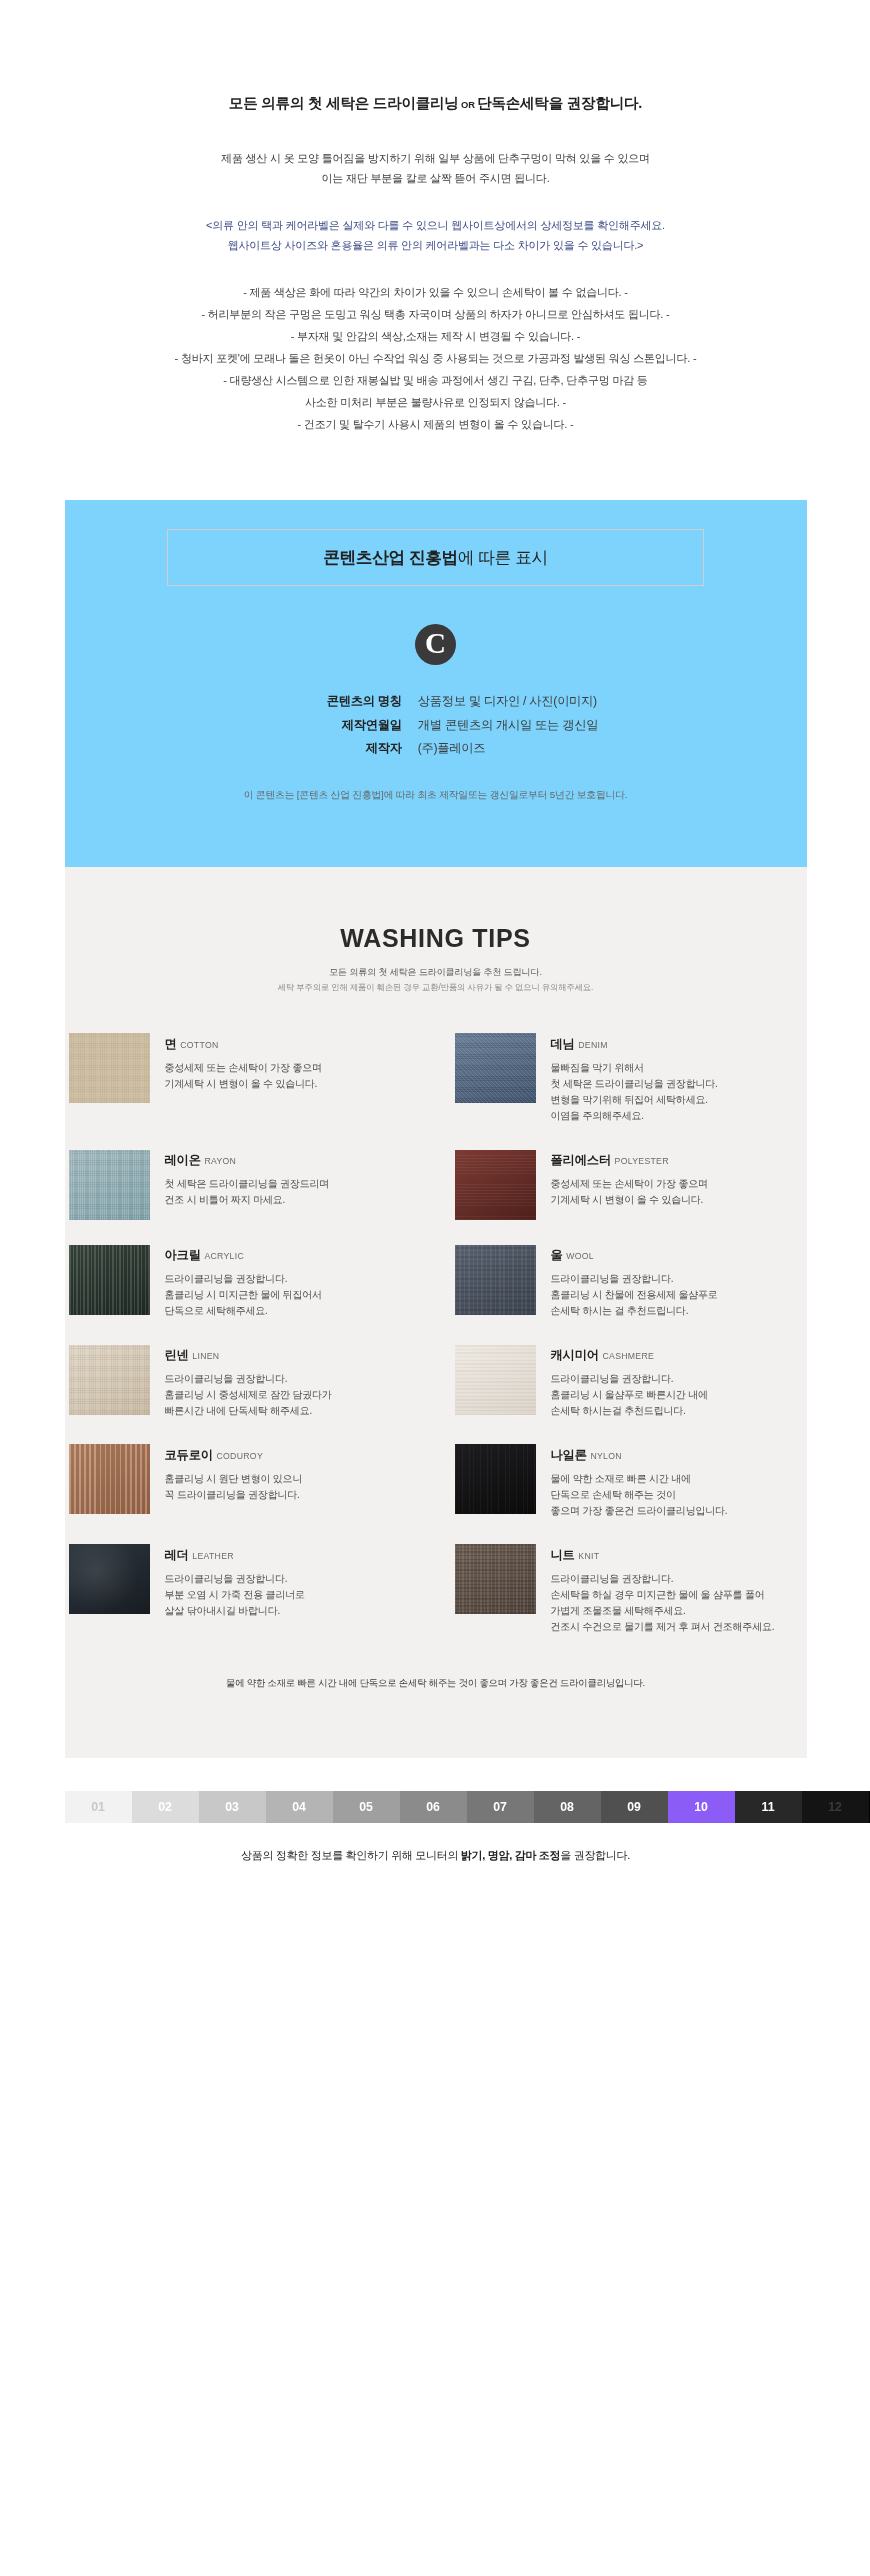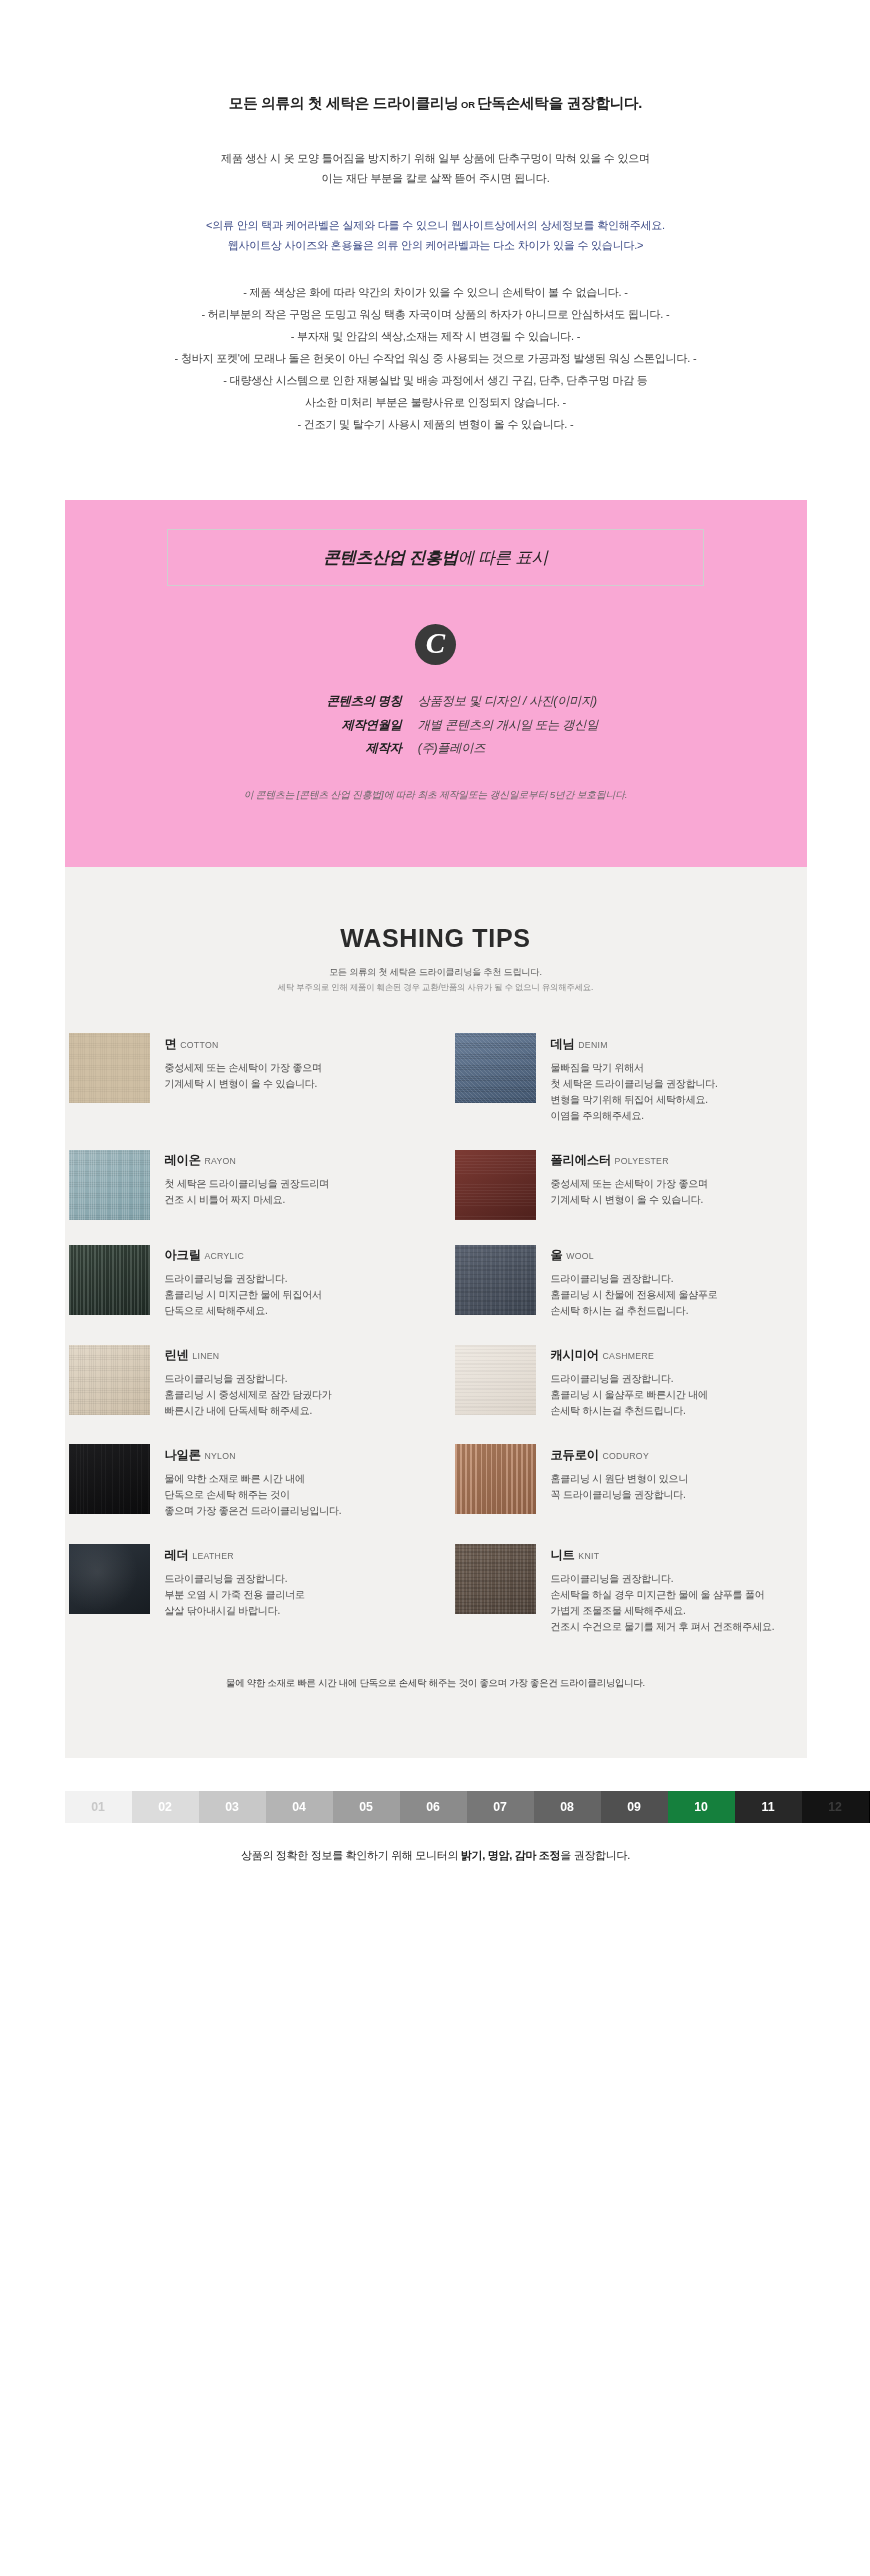--- a/index.html
+++ b/index.html
@@ -39,22 +39,21 @@
     font-size:11px;
     line-height:2.0;
     color:#3d3d3d;
     letter-spacing:-0.2px;
   }
 
   
   .contents-law {
     padding:29px 0 65px 0;
     text-align:center;
-    background:#f9a8d4;
-    font-style:italic;
+    background:#7dd3fc;
   }
   .law-title-box {
     width:537px;
     margin:0 auto 38px auto;
     border:0.7px solid #cfcfcf;
     padding:16px 0;
     font-size:16.7px;
     color:#222;
     letter-spacing:-0.4px;
   }
@@ -399,45 +398,45 @@
           </div>
           <div class="fabric-desc" style="white-space:pre-line">드라이클리닝을 권장합니다.
 홈클리닝 시 울샴푸로 빠른시간 내에
 손세탁 하시는걸 추천드립니다.</div>
         </div>
       </div>
 
       <div class="fabric">
         <div class="swatch">
           <div class="tex" style="background:
+            repeating-linear-gradient(90deg,rgba(255,255,255,.18) 0 1.5px,rgba(0,0,0,.14) 1.5px 5.1px),
+            linear-gradient(150deg,#c08a68,#a26d4e);"></div>
+        </div>
+        <div class="fabric-info">
+          <div class="fabric-name">
+            <span>코듀로이</span><span class="en">CODUROY</span>
+          </div>
+          <div class="fabric-desc" style="white-space:pre-line">홈클리닝 시 원단 변형이 있으니
+꼭 드라이클리닝을 권장합니다.</div>
+        </div>
+      </div>
+
+      <div class="fabric">
+        <div class="swatch">
+          <div class="tex" style="background:
             repeating-linear-gradient(90deg,rgba(255,255,255,.04) 0 0.7px,transparent 0.7px 3.6px),
             linear-gradient(160deg,#1d1d1f,#0b0b0c);"></div>
         </div>
         <div class="fabric-info">
           <div class="fabric-name">
             <span>나일론</span><span class="en">NYLON</span>
           </div>
           <div class="fabric-desc" style="white-space:pre-line">물에 약한 소재로 빠른 시간 내에
 단독으로 손세탁 해주는 것이
 좋으며 가장 좋은건 드라이클리닝입니다.</div>
-        </div>
-      </div>
-
-      <div class="fabric">
-        <div class="swatch">
-          <div class="tex" style="background:
-            repeating-linear-gradient(90deg,rgba(255,255,255,.18) 0 1.5px,rgba(0,0,0,.14) 1.5px 5.1px),
-            linear-gradient(150deg,#c08a68,#a26d4e);"></div>
-        </div>
-        <div class="fabric-info">
-          <div class="fabric-name">
-            <span>코듀로이</span><span class="en">CODUROY</span>
-          </div>
-          <div class="fabric-desc" style="white-space:pre-line">홈클리닝 시 원단 변형이 있으니
-꼭 드라이클리닝을 권장합니다.</div>
         </div>
       </div>
 
       <div class="fabric">
         <div class="swatch">
           <div class="tex" style="background:
             radial-gradient(circle at 35% 40%,rgba(255,255,255,.10),transparent 60%),
             linear-gradient(150deg,#2f3740,#171c21);"></div>
         </div>
         <div class="fabric-info">
@@ -476,21 +475,21 @@
     <div class="gamma-bar">
       <div class="gamma-cell" style="background:#f2f2f2;color:#c8c8c8">01</div>
       <div class="gamma-cell" style="background:#dcdcdc;color:#ffffff">02</div>
       <div class="gamma-cell" style="background:#c8c8c8;color:#ffffff">03</div>
       <div class="gamma-cell" style="background:#b4b4b4;color:#ffffff">04</div>
       <div class="gamma-cell" style="background:#9f9f9f;color:#ffffff">05</div>
       <div class="gamma-cell" style="background:#8b8b8b;color:#ffffff">06</div>
       <div class="gamma-cell" style="background:#777777;color:#ffffff">07</div>
       <div class="gamma-cell" style="background:#646464;color:#ffffff">08</div>
       <div class="gamma-cell" style="background:#505050;color:#ffffff">09</div>
-      <div class="gamma-cell" style="background:#15803d;color:#ffffff">10</div>
+      <div class="gamma-cell" style="background:#8b5cf6;color:#ffffff">10</div>
       <div class="gamma-cell" style="background:#282828;color:#ffffff">11</div>
       <div class="gamma-cell" style="background:#141414;color:#3a3a3a">12</div>
       <div class="gamma-cell" style="background:#000000;color:#1a1a1a">13</div>
     </div>
 
     <div class="monitor-note">
       <span>상품의 정확한 정보를 확인하기 위해 모니터의 </span><b>밝기, 명암, 감마 조정</b><span>을 권장합니다.</span>
     </div>
   </section>
 

